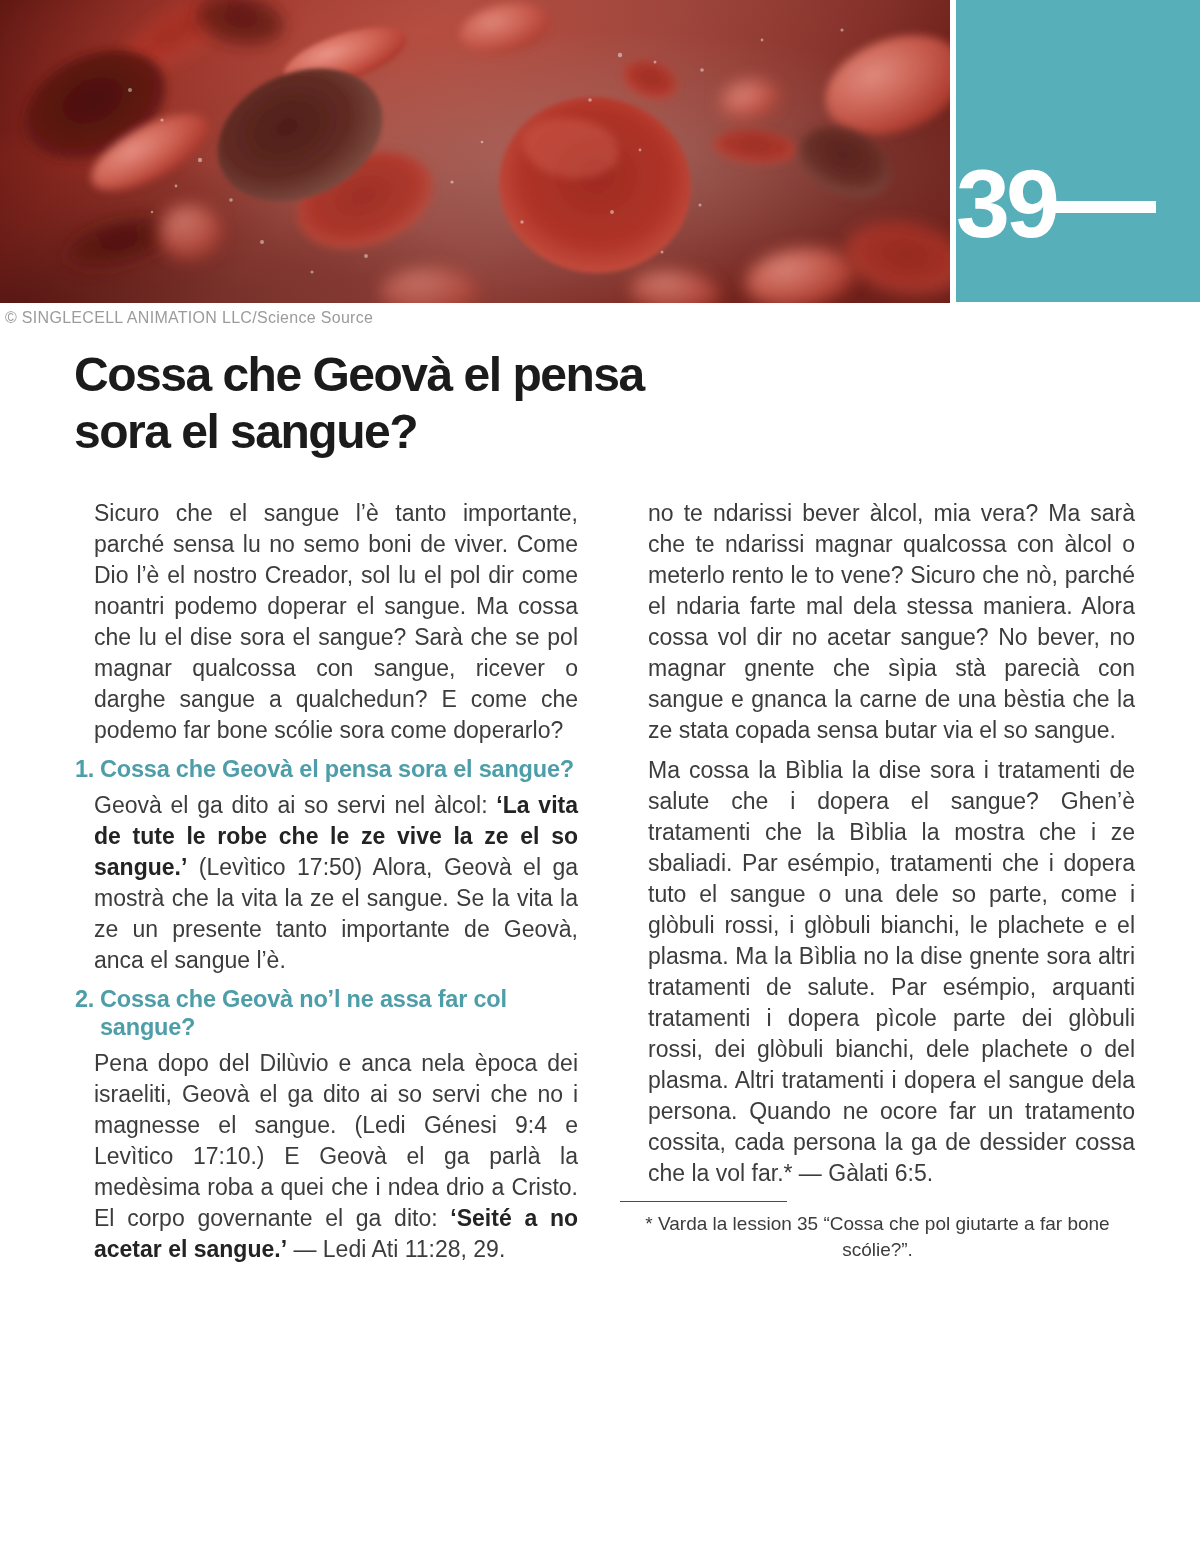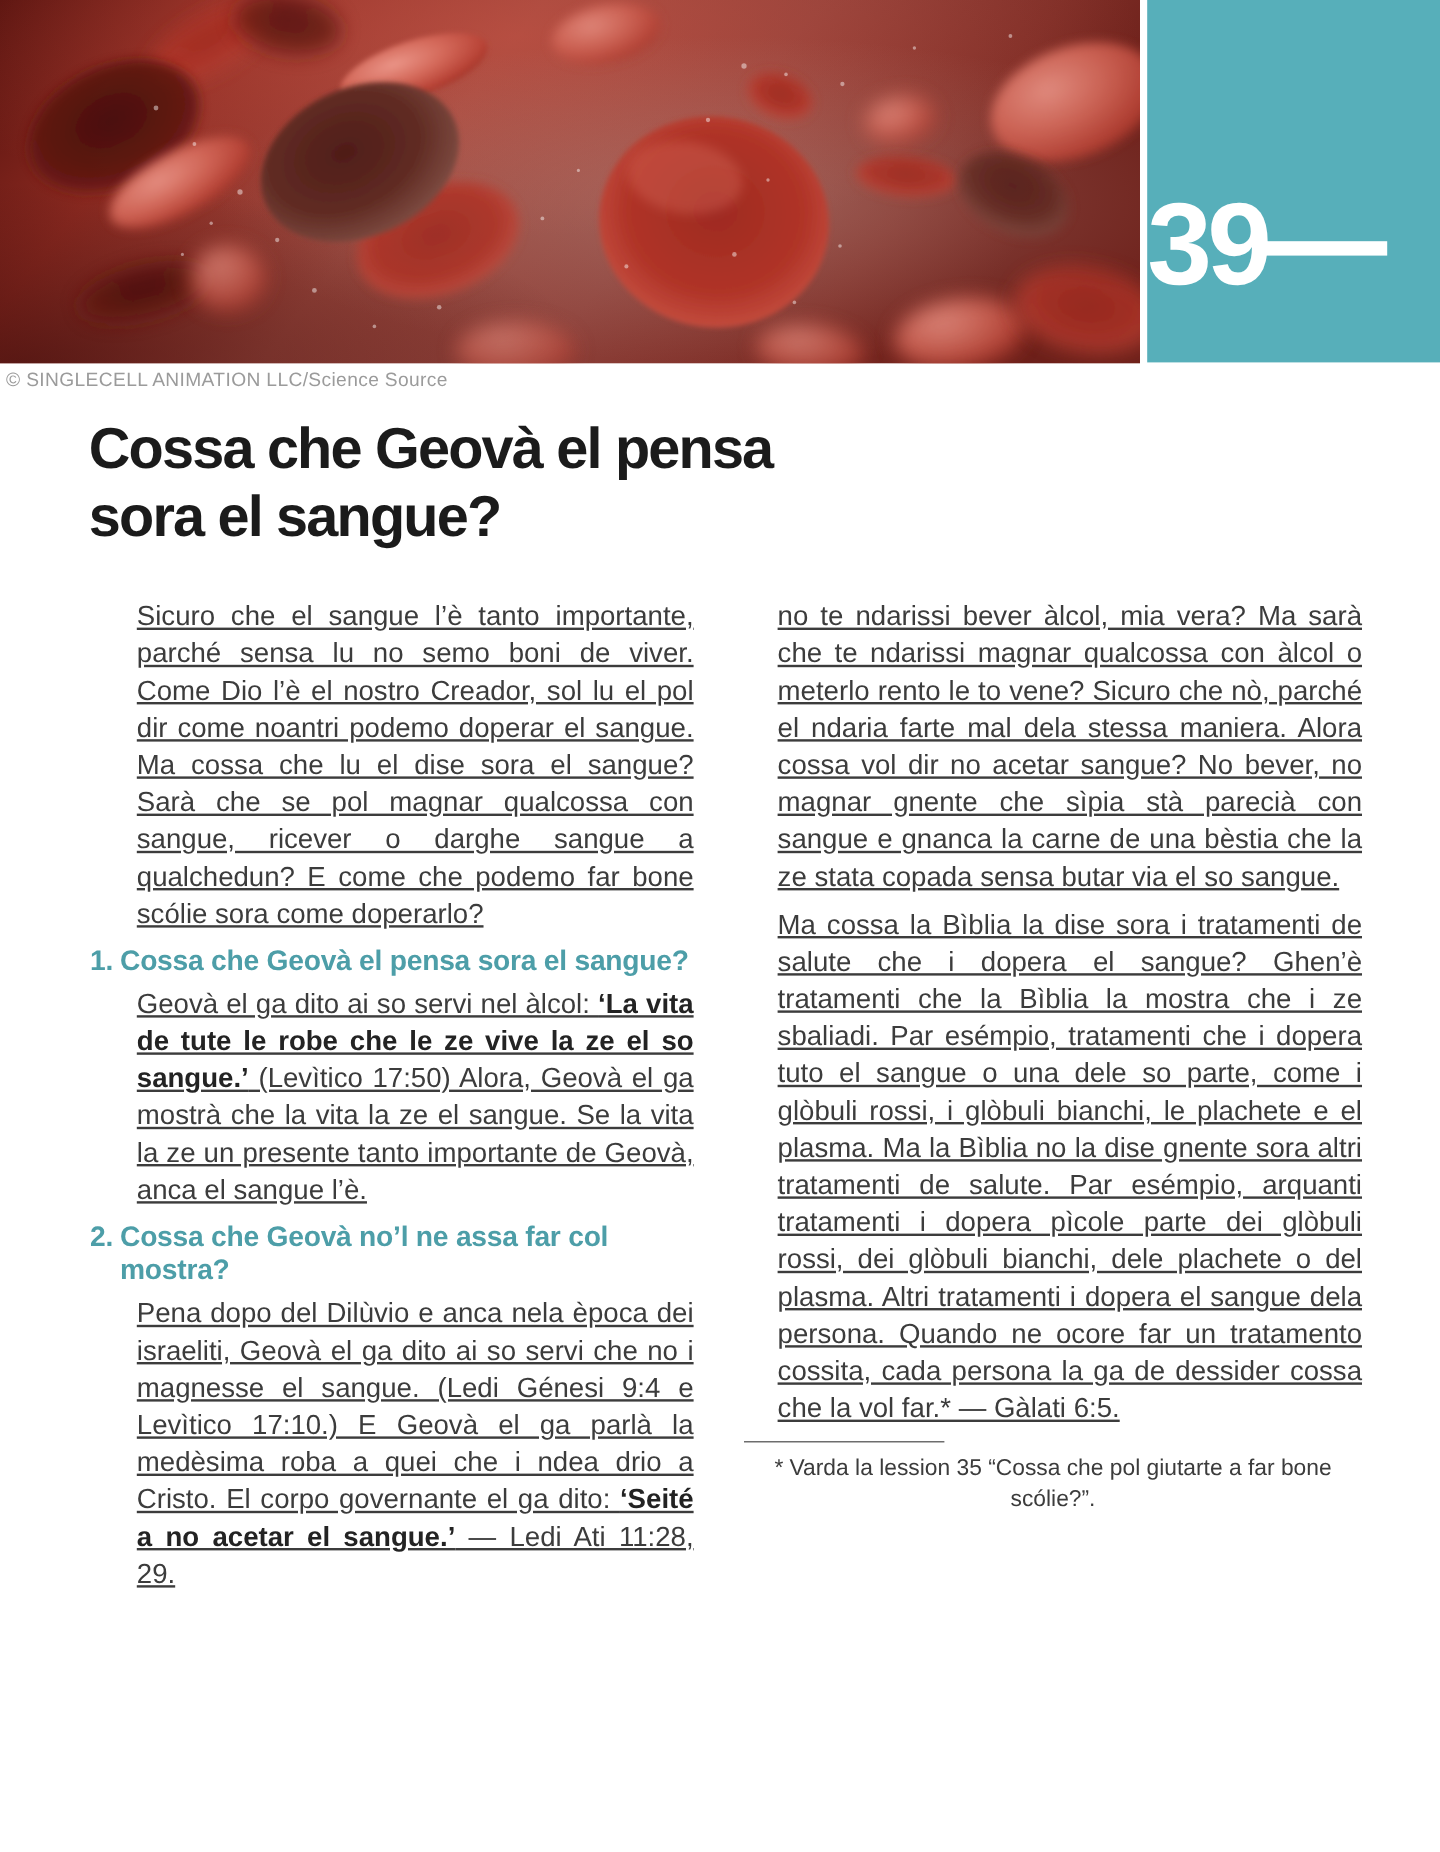--- a/index.html
+++ b/index.html
@@ -45,23 +45,22 @@
     letter-spacing:-1.5px;color:var(--title-text,#1B1B1B);
     white-space:pre-line;
   }
   .col{
     position:absolute;top:498px;
     font-size:23px;line-height:31px;color:var(--body-text,#3C3C3C);
   }
   .col-left{left:75px;width:503px;}
   .col-right{left:620px;width:515px;}
   .body-p{
-    margin:0 0 9px 39px;
+    margin:0 0 9px 19px;
     text-align:justify;
-    text-decoration:underline;
   }
   .col-right .body-p{margin-left:28px;}
   .body-p b{font-weight:bold;color:#232323;}
   .question{
     display:flex;align-items:baseline;
     margin:6px 0 7px 0;
     font-weight:bold;color:var(--question-teal,#4D9EA8);
     font-size:23.5px;line-height:28px;letter-spacing:-0.2px;
   }
   .q-num{flex:none;width:25px;}
@@ -211,21 +210,21 @@
   <p class="body-p">Sicuro che el sangue l’è tanto importante, parché sensa lu no semo boni de viver. Come Dio l’è el nostro Creador, sol lu el pol dir come noantri podemo doperar el sangue. Ma cossa che lu el dise sora el sangue? Sarà che se pol magnar qualcossa con sangue, ricever o darghe sangue a qualchedun? E come che podemo far bone scólie sora come doperarlo?</p>
 
   <div class="question">
     <span class="q-num">1.</span>
     <span class="q-text">Cossa che Geovà el pensa sora el sangue?</span>
   </div>
   <p class="body-p"><span>Geovà el ga dito ai so servi nel àlcol: </span><b>‘La vita de tute le robe che le ze vive la ze el so sangue.’</b><span> (Levìtico 17:50) Alora, Geovà el ga mostrà che la vita la ze el sangue. Se la vita la ze un presente tanto importante de Geovà, anca el sangue l’è.</span></p>
 
   <div class="question">
     <span class="q-num">2.</span>
-    <span class="q-text">Cossa che Geovà no’l ne assa far col mostra?</span>
+    <span class="q-text">Cossa che Geovà no’l ne assa far col sangue?</span>
   </div>
   <p class="body-p"><span>Pena dopo del Dilùvio e anca nela època dei israeliti, Geovà el ga dito ai so servi che no i magnesse el sangue. (Ledi Génesi 9:4 e Levìtico 17:10.) E Geovà el ga parlà la medèsima roba a quei che i ndea drio a Cristo. El corpo governante el ga dito: </span><b>‘Seité a no acetar el sangue.’</b><span> — Ledi Ati 11:28, 29.</span></p>
 
 </div>
 
 <div class="col col-right">
   <p class="body-p">no te ndarissi bever àlcol, mia vera? Ma sarà che te ndarissi magnar qualcossa con àlcol o meterlo rento le to vene? Sicuro che nò, parché el ndaria farte mal dela stessa maniera. Alora cossa vol dir no acetar sangue? No bever, no magnar gnente che sìpia stà parecià con sangue e gnanca la carne de una bèstia che la ze stata copada sensa butar via el so sangue.</p>
   <p class="body-p">Ma cossa la Bìblia la dise sora i tratamenti de salute che i dopera el sangue? Ghen’è tratamenti che la Bìblia la mostra che i ze sbaliadi. Par esémpio, tratamenti che i dopera tuto el sangue o una dele so parte, come i glòbuli rossi, i glòbuli bianchi, le plachete e el plasma. Ma la Bìblia no la dise gnente sora altri tratamenti de salute. Par esémpio, arquanti tratamenti i dopera pìcole parte dei glòbuli rossi, dei glòbuli bianchi, dele plachete o del plasma. Altri tratamenti i dopera el sangue dela persona. Quando ne ocore far un tratamento cossita, cada persona la ga de dessider cossa che la vol far.* — Gàlati 6:5.</p>
 
   <div class="footnote">

